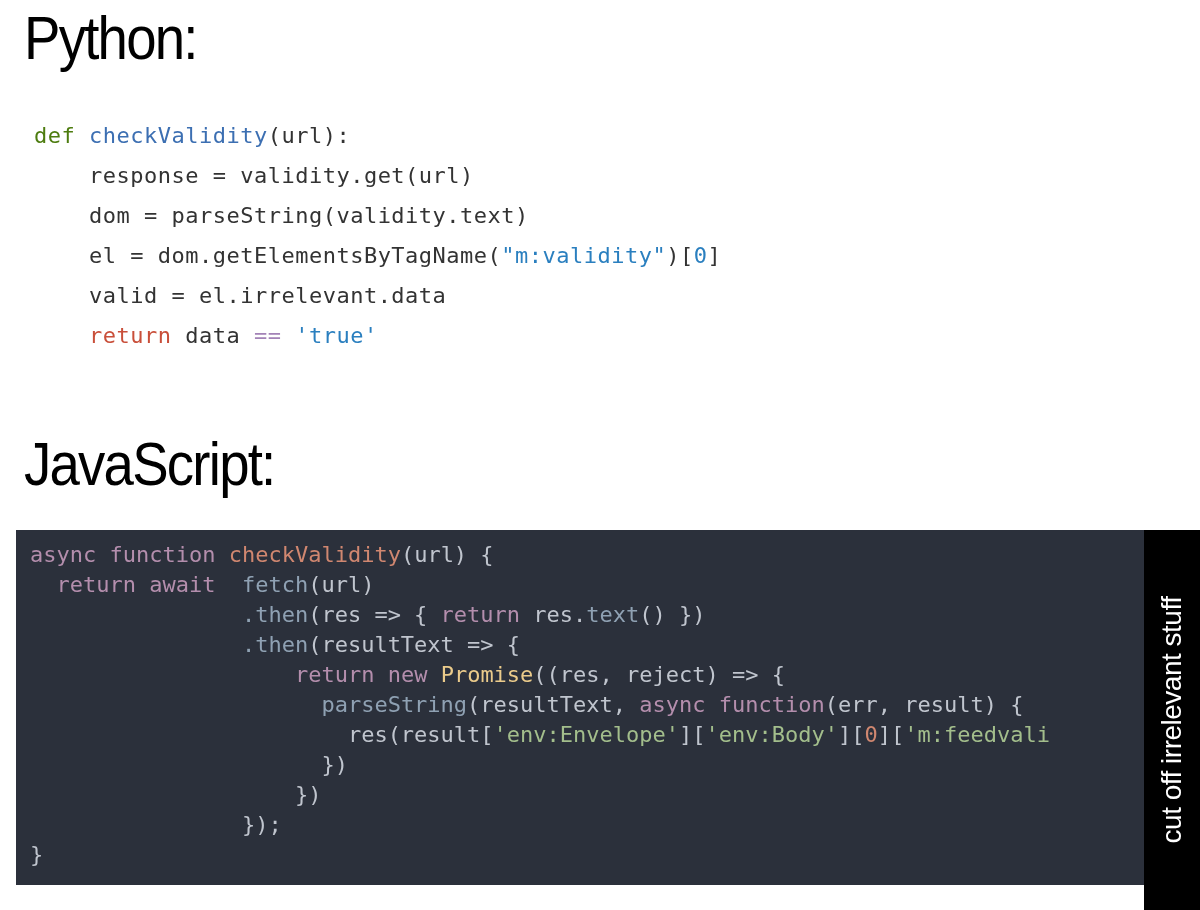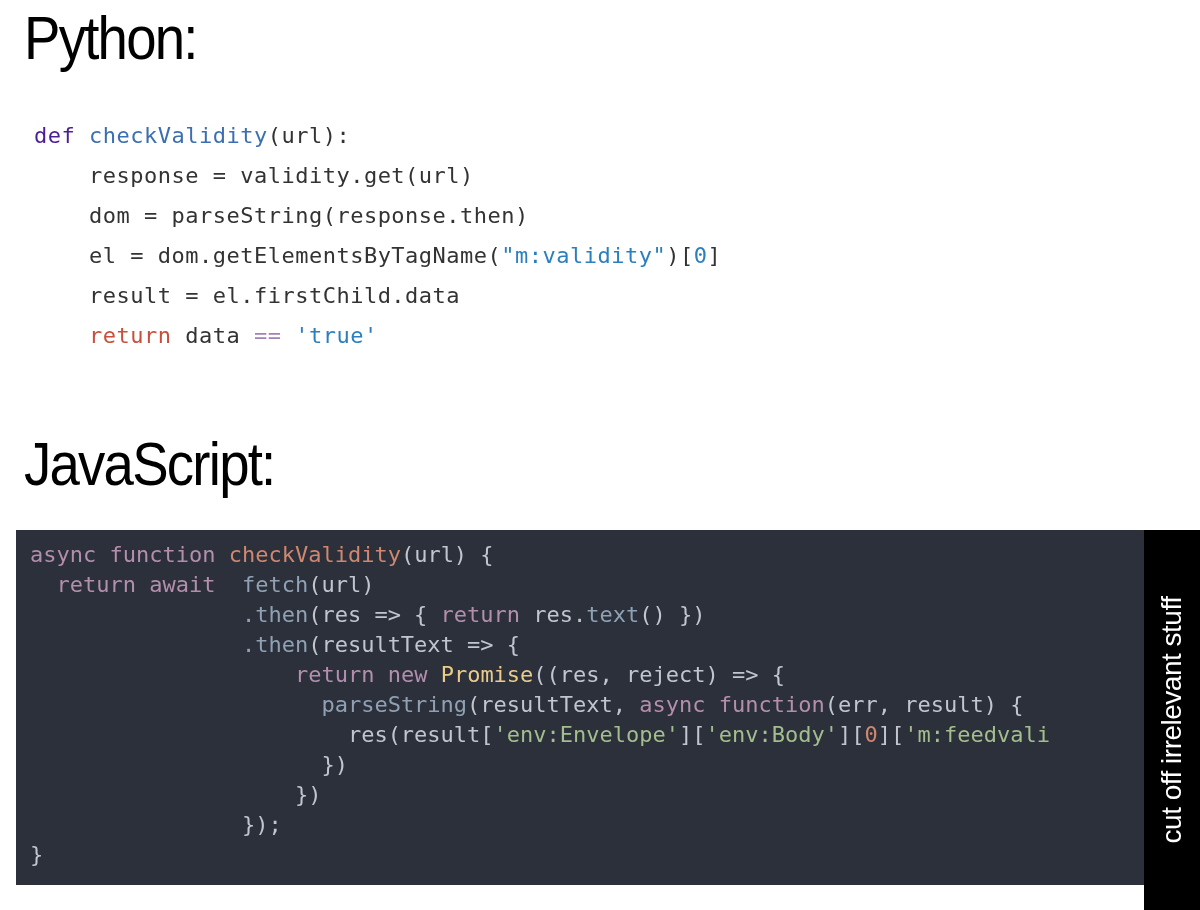--- a/index.html
+++ b/index.html
@@ -28,21 +28,21 @@
     position: absolute;
     left: 34px;
     top: 116px;
     font-family: "Menlo", "Consolas", monospace;
     font-size: 22px;
     line-height: 40px;
     letter-spacing: 0.5px;
     color: #333;
     white-space: pre;
   }
-  .kw-def    { color: #4c1d95; }
+  .kw-def    { color: #4d7c0f; }
   .kw-return { color: #c94f3a; }
   .fn-name   { color: #3c6fb2; }
   .num       { color: #2a7fbf; }
   .str       { color: #2a7fbf; }
   .op        { color: #a383b7; }
 
   .js-block {
     position: absolute;
     left: 16px;
     top: 530px;
@@ -85,23 +85,23 @@
     letter-spacing: -0.5px;
   }
 </style>
 </head>
 <body>
 
 <div class="heading h-python">Python:</div>
 
 <div class="py-block"><span class="kw-def">def</span> <span class="fn-name">checkValidity</span><span>(url):</span>
 <span>    response = validity.get(url)</span>
-<span>    dom = parseString(response.then)</span>
+<span>    dom = parseString(validity.text)</span>
 <span>    el = dom.getElementsByTagName(</span><span class="str">"m:validity"</span><span>)[</span><span class="num">0</span><span>]</span>
-<span>    result = el.firstChild.data</span>
+<span>    valid = el.irrelevant.data</span>
 <span class="kw-return">    return</span><span> data </span><span class="op">==</span><span> </span><span class="str">'true'</span></div>
 
 <div class="heading h-js">JavaScript:</div>
 
 <div class="js-block"><span class="js-kw">async</span> <span class="js-kw">function</span> <span class="js-fn">checkValidity</span><span>(url) {</span>
   <span class="js-kw">return</span> <span class="js-kw">await</span>  <span class="js-method">fetch</span><span>(url)</span>
                 <span class="js-method">.then</span><span>(res =&gt; { </span><span class="js-kw">return</span><span> res.</span><span class="js-method">text</span><span>() })</span>
                 <span class="js-method">.then</span><span>(resultText =&gt; {</span>
                     <span class="js-kw">return</span> <span class="js-kw">new</span> <span class="js-class">Promise</span><span>((res, reject) =&gt; {</span>
                       <span class="js-method">parseString</span><span>(resultText, </span><span class="js-kw">async</span> <span class="js-kw">function</span><span>(err, result) {</span>

